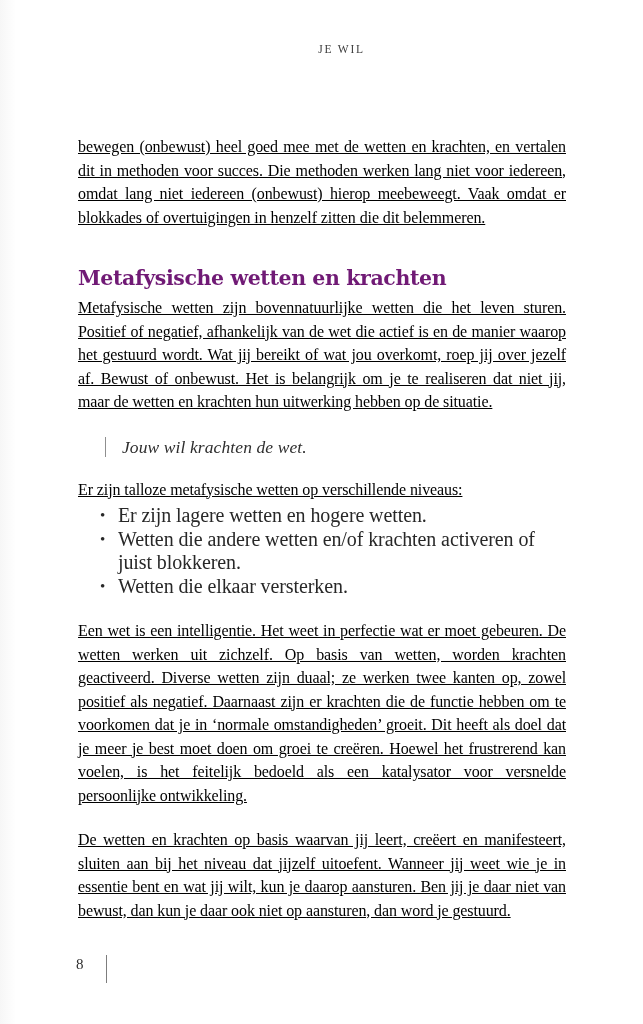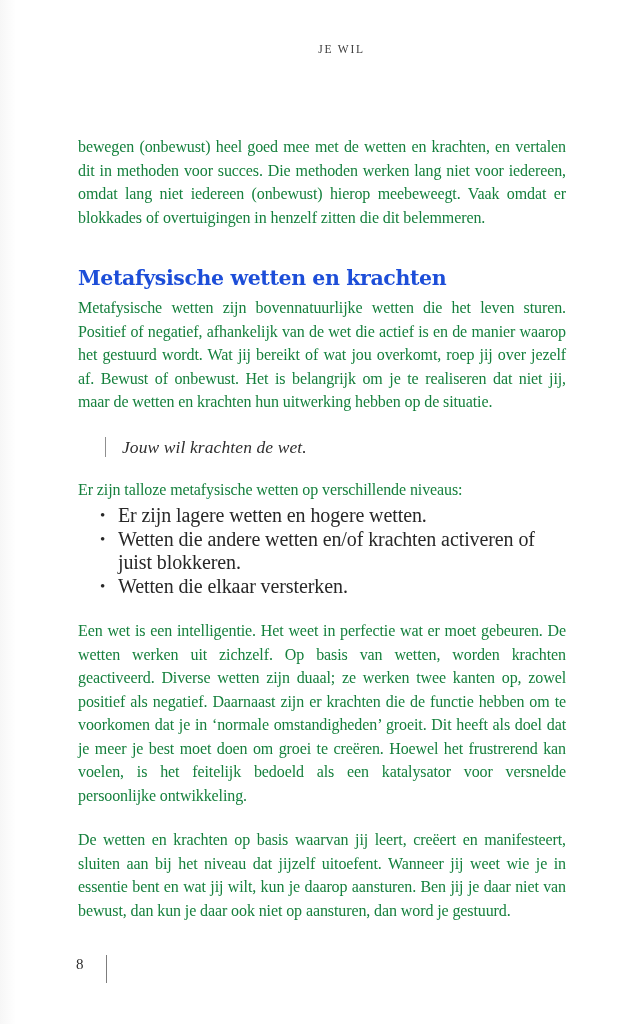--- a/index.html
+++ b/index.html
@@ -44,31 +44,32 @@
     left: 78px;
     width: 488px;
   }
 
   .content p {
     margin: 0;
     font-size: 16px;
     line-height: 23.5px;
     text-align: justify;
     letter-spacing: -0.1px;
-    color: #15803d;
+    color: #000000;
+    text-decoration: underline;
   }
 
   .section-heading {
     margin: 36px 0 4px 0;
     font-family: "DejaVu Serif", "Liberation Serif", serif;
     font-weight: bold;
     font-size: 20.5px;
     line-height: 27px;
     letter-spacing: -0.4px;
-    color: #1d4ed8;
+    color: #701a75;
     text-align: left;
   }
 
   .pull-quote {
     margin: 20px 0 18px 27px;
     display: flex;
     align-items: center;
   }
   .quote-rule {
     display: inline-block;

